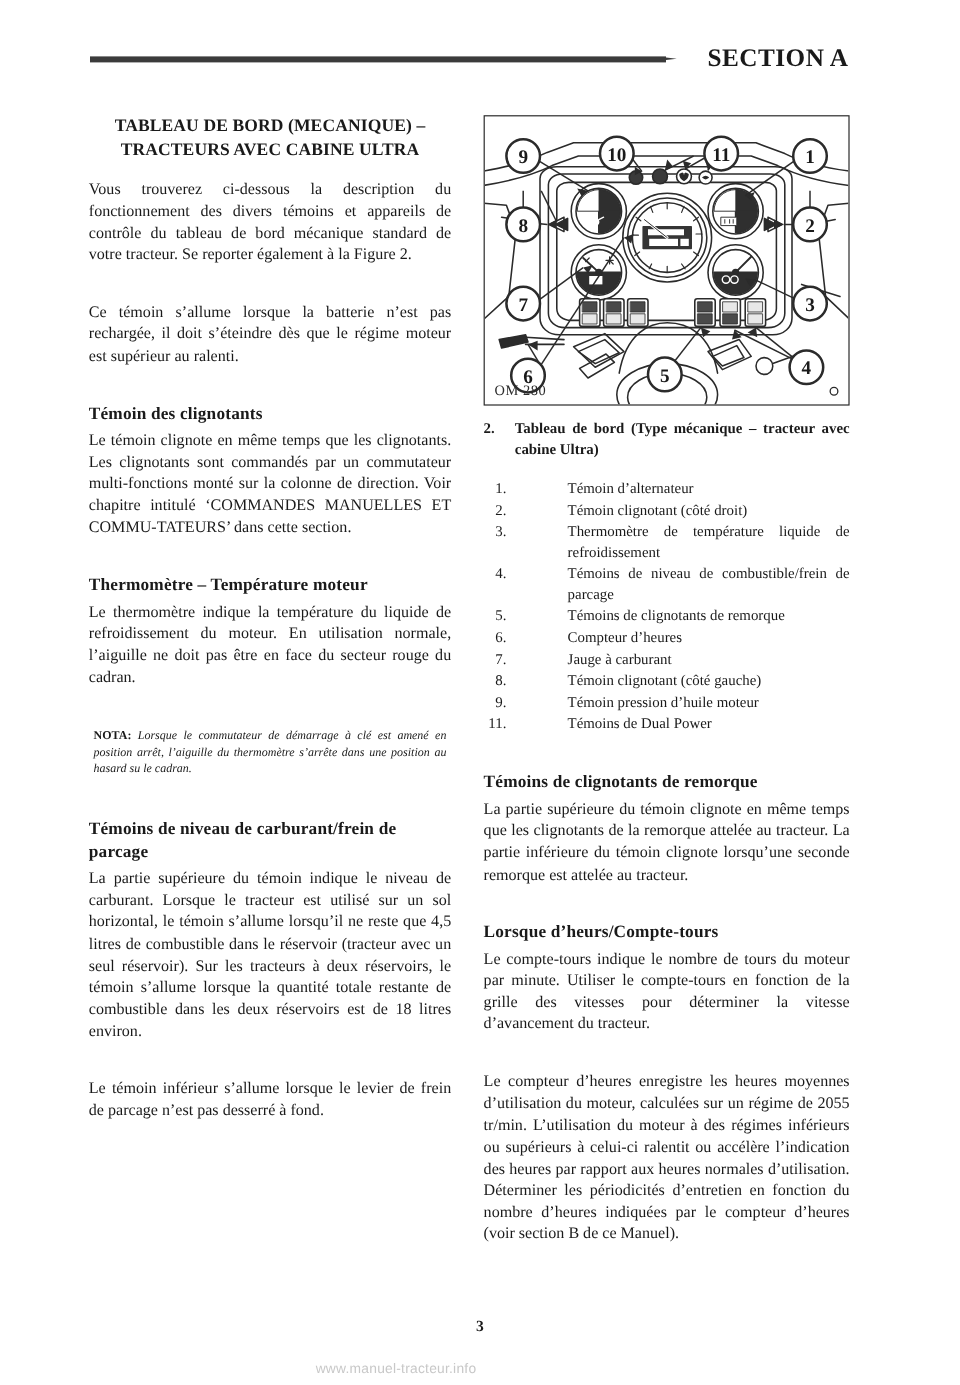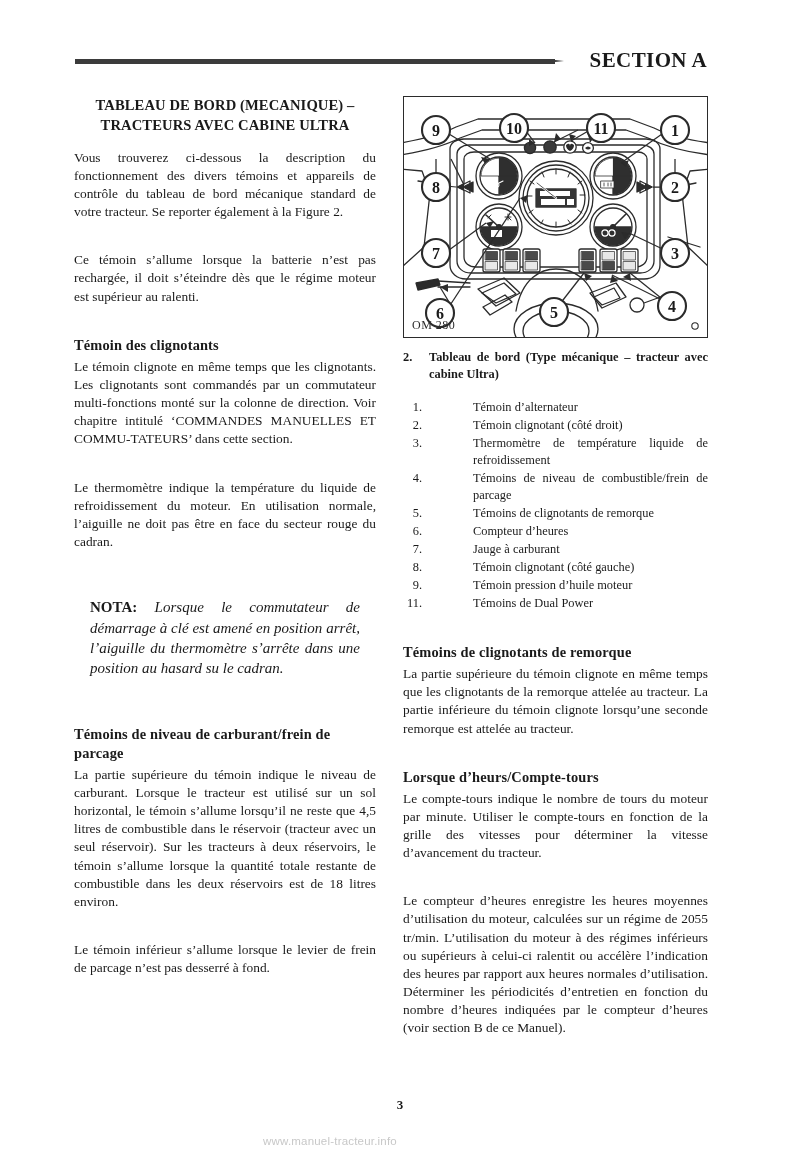--- a/index.html
+++ b/index.html
@@ -12,21 +12,21 @@
     height: 1154px;
     position: relative;
     font-family: "Liberation Serif", "DejaVu Serif", serif;
     color: #1a1a1a;
     overflow: hidden;
   }
 
   
   .header {
     position: absolute;
-    left: 0; top: 12px;
+    left: 0; top: 0;
     width: 800px; height: 80px;
   }
   .header-rule {
     position: absolute;
     left: 75px; top: 47px;
     width: 480px; height: 5px;
     background: #3b3b3b;
   }
   .header-rule::after {
     content: "";
@@ -82,23 +82,23 @@
     hyphens: none;
   }
   p.body.last-left { text-align: justify; }
   .gap-lg { height: 30px; }
   .nota-lead {
     font-weight: bold;
     font-style: normal;
   }
   p.nota {
     font-style: italic;
-    font-size: 15px;
+    font-size: 10px;
     line-height: 1.36;
-    margin: 16px;
+    margin: 4px;
     text-align: justify;
   }
 
   
   .figure-box {
     position: relative;
     width: 303px;
     height: 240px;
     border: 1.4px solid #2b2b2b;
     background: #ffffff;
@@ -188,20 +188,21 @@
 
   <p class="body">Ce témoin s’allume lorsque la batterie n’est pas rechargée, il doit s’éteindre dès que le régime moteur est supérieur au ralenti.</p>
 
   <div class="gap-lg"></div>
 
   <h2 class="sec-head">Témoin des clignotants</h2>
   <p class="body">Le témoin clignote en même temps que les clignotants. Les clignotants sont commandés par un commutateur multi-fonctions monté sur la colonne de direction. Voir chapitre intitulé ‘COMMANDES MANUELLES ET COMMU-TATEURS’ dans cette section.</p>
 
   <div class="gap-lg"></div>
 
+  <h2 class="sec-head">Thermomètre – Température moteur</h2>
   <p class="body">Le thermomètre indique la température du liquide de refroidissement du moteur. En utilisation normale, l’aiguille ne doit pas être en face du secteur rouge du cadran.</p>
 
   <div class="gap-lg"></div>
 
   <p class="nota"><span class="nota-lead">NOTA:</span> <span>Lorsque le commutateur de démarrage à clé est amené en position arrêt, l’aiguille du thermomètre s’arrête dans une position au hasard su le cadran.</span></p>
 
   <div class="gap-lg"></div>
 
   <h2 class="sec-head">Témoins de niveau de carburant/frein de parcage</h2>
   <p class="body">La partie supérieure du témoin indique le niveau de carburant. Lorsque le tracteur est utilisé sur un sol horizontal, le témoin s’allume lorsqu’il ne reste que 4,5 litres de combustible dans le réservoir (tracteur avec un seul réservoir). Sur les tracteurs à deux réservoirs, le témoin s’allume lorsque la quantité totale restante de combustible dans les deux réservoirs est de 18 litres environ.</p>

